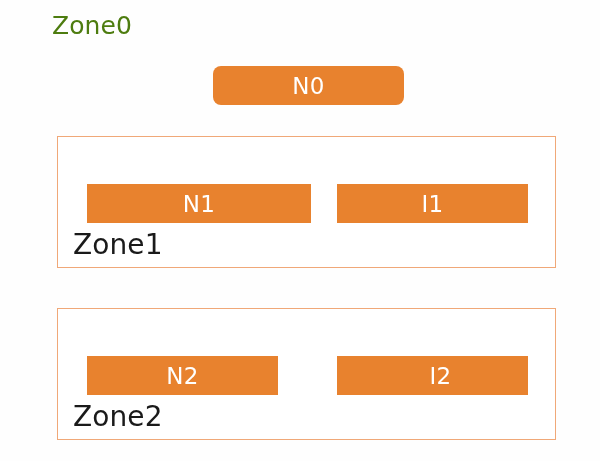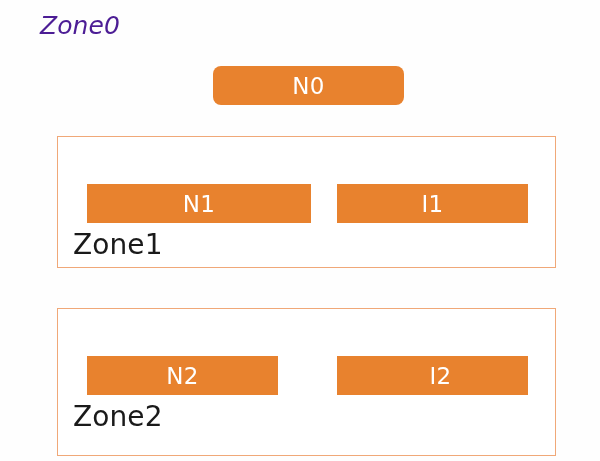--- a/index.html
+++ b/index.html
@@ -18,39 +18,38 @@
   #canvas {
     position: relative;
     width: 600px;
     height: 461px;
     background: #fefefe;
   }
 
   
   .zone-root-label {
     position: absolute;
-    left: 40px;
+    left: 52px;
     top: 12px;
     font-size: 25px;
     line-height: 1.15;
-    color: #4c1d95;
+    color: #4d7c0f;
     letter-spacing: 0.1px;
     white-space: nowrap;
-    font-style: italic;
   }
 
   
   .zone-box {
     position: absolute;
     box-sizing: border-box;
     background: #ffffff;
     border: 1px solid #f0a878;
   }
   #zone1-container { left: 57px; top: 136px; width: 499px; height: 132px; }
-  #zone2-container { left: 57px; top: 308px; width: 499px; height: 148px; }
+  #zone2-container { left: 57px; top: 308px; width: 499px; height: 132px; }
 
   .zone-label {
     position: absolute;
     left: 15px;
     font-size: 28px;
     line-height: 1.15;
     color: #1a1a1a;
     letter-spacing: 0.1px;
     white-space: nowrap;
   }

